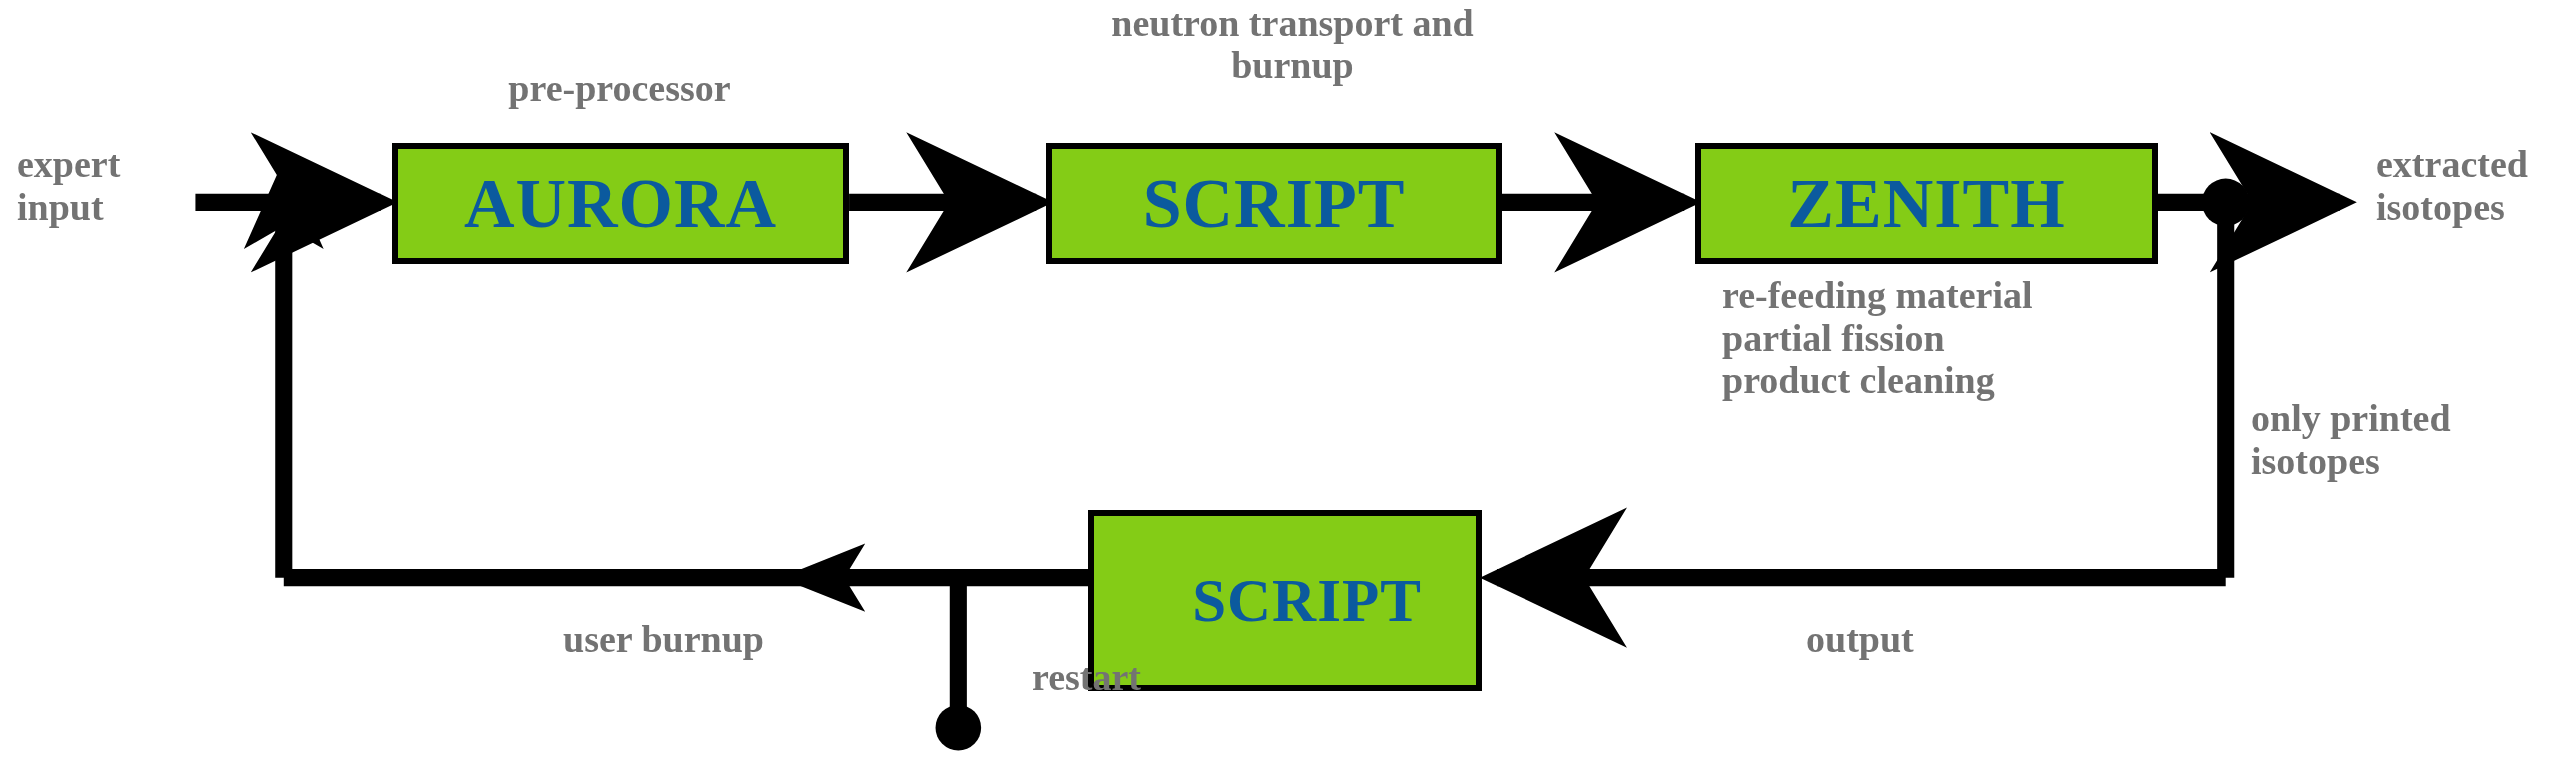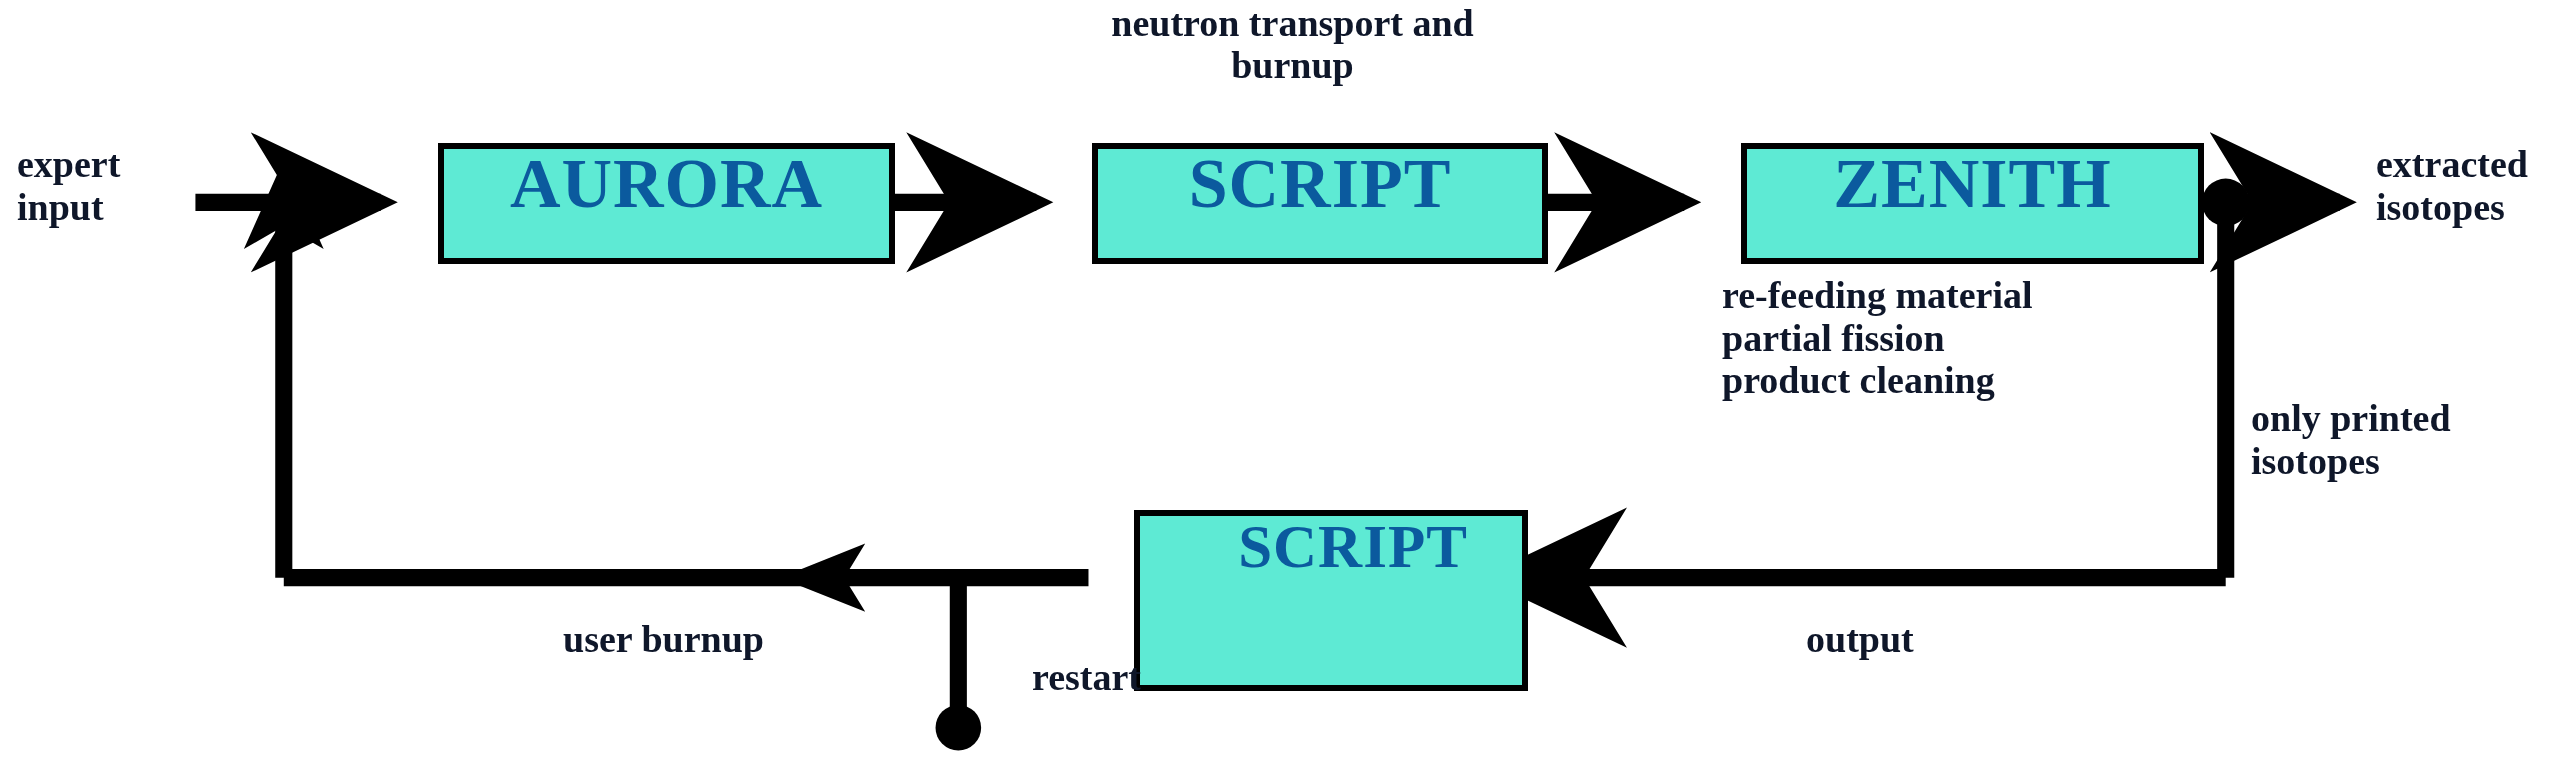--- a/index.html
+++ b/index.html
@@ -7,37 +7,37 @@
     position:relative;
     width:2576px;height:761px;
     background:#ffffff;
     overflow:hidden;
     font-family:"Liberation Serif","DejaVu Serif",serif;
   }
   #wires{position:absolute;left:0;top:0;width:2576px;height:761px;}
 
   .node{
     position:absolute;
-    background:#5eead4;
+    background:#84cc16;
     border:6.7px solid #000000;
     box-sizing:border-box;
-    display:flex;justify-content:center;margin-left:46px;
+    display:flex;align-items:center;justify-content:center;
   }
   .node-label{
     color:#0b5a9e;
     font-weight:bold;
     font-size:70px;
     letter-spacing:1px;
     line-height:1;
     white-space:nowrap;
   }
 
   .cap{
     position:absolute;
-    color:#0f172a;
+    color:#737373;
     font-weight:bold;
     font-size:38px;
     line-height:1.12;
     white-space:pre-line;
   }
   .cap.center{text-align:center;}
   .cap.left{text-align:left;}
 
   
   #node-aurora{left:392px;top:143px;width:457px;height:121px;}
@@ -107,20 +107,21 @@
     <span class="node-label">ZENITH</span>
   </div>
 
   <div class="node" id="node-script">
     <span class="node-label">SCRIPT</span>
   </div>
 
   <div class="cap left" id="cap-expert-input">expert
 input</div>
 
+  <div class="cap center" id="cap-pre-processor">pre-processor</div>
 
   <div class="cap center" id="cap-neutron">neutron transport and
 burnup</div>
 
 
   <div class="cap left" id="cap-extracted">extracted
 isotopes</div>
 
 
   <div class="cap left" id="cap-zenith-notes">re-feeding material

